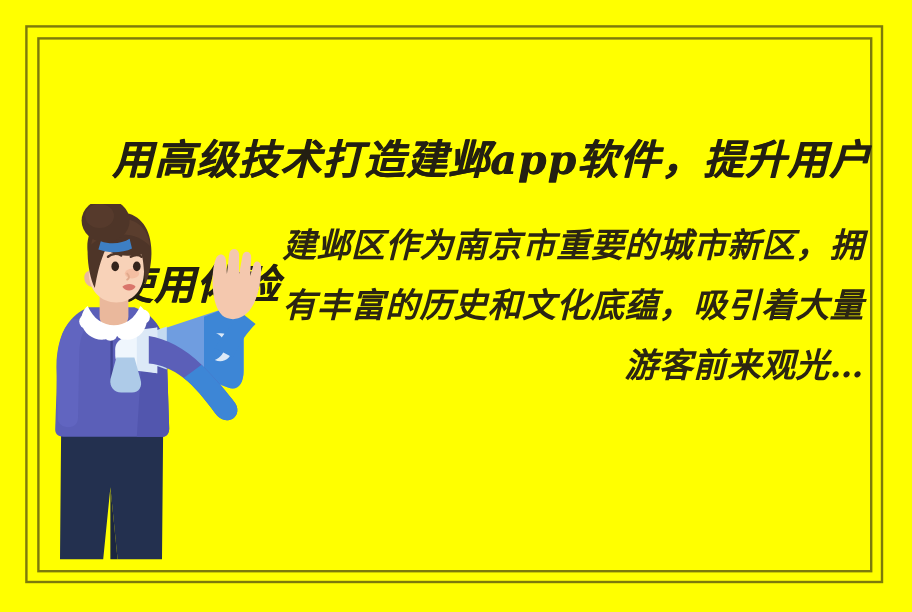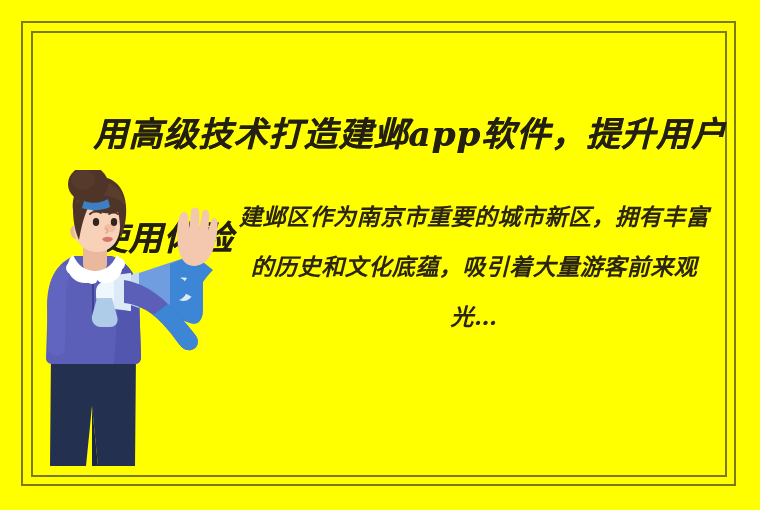--- a/index.html
+++ b/index.html
@@ -45,30 +45,30 @@
     font-style:italic;
     letter-spacing:1px;
     color:#231f12;
     white-space:pre-wrap;
     text-shadow:0.5px 0 0 #231f12;
   }
 
   
   .body-text{
     position:absolute;
-    left:228px;top:192px;
+    left:228px;top:180px;
     width:492px;
     font-family:"DejaVu Serif","Liberation Serif",serif;
-    font-size:23px;
+    font-size:28px;
     line-height:50px;
     font-weight:700;
     font-style:italic;
     letter-spacing:0.5px;
     color:#2b2512;
-    text-align:center;
+    text-align:right;
   }
 
   
   .illustration{
     position:absolute;
     left:40px;top:170px;
     width:185px;height:300px;
   }
   .illustration svg{display:block;width:185px;height:300px;}
 </style>

